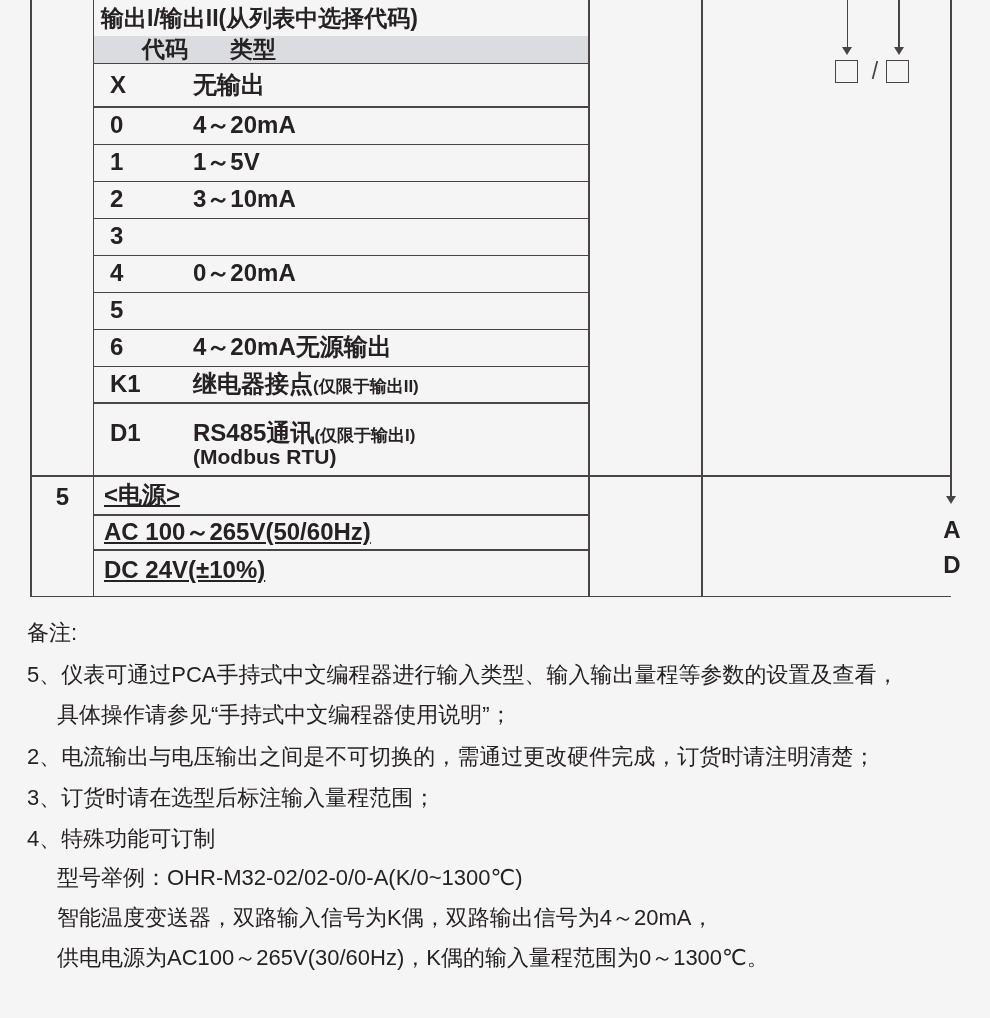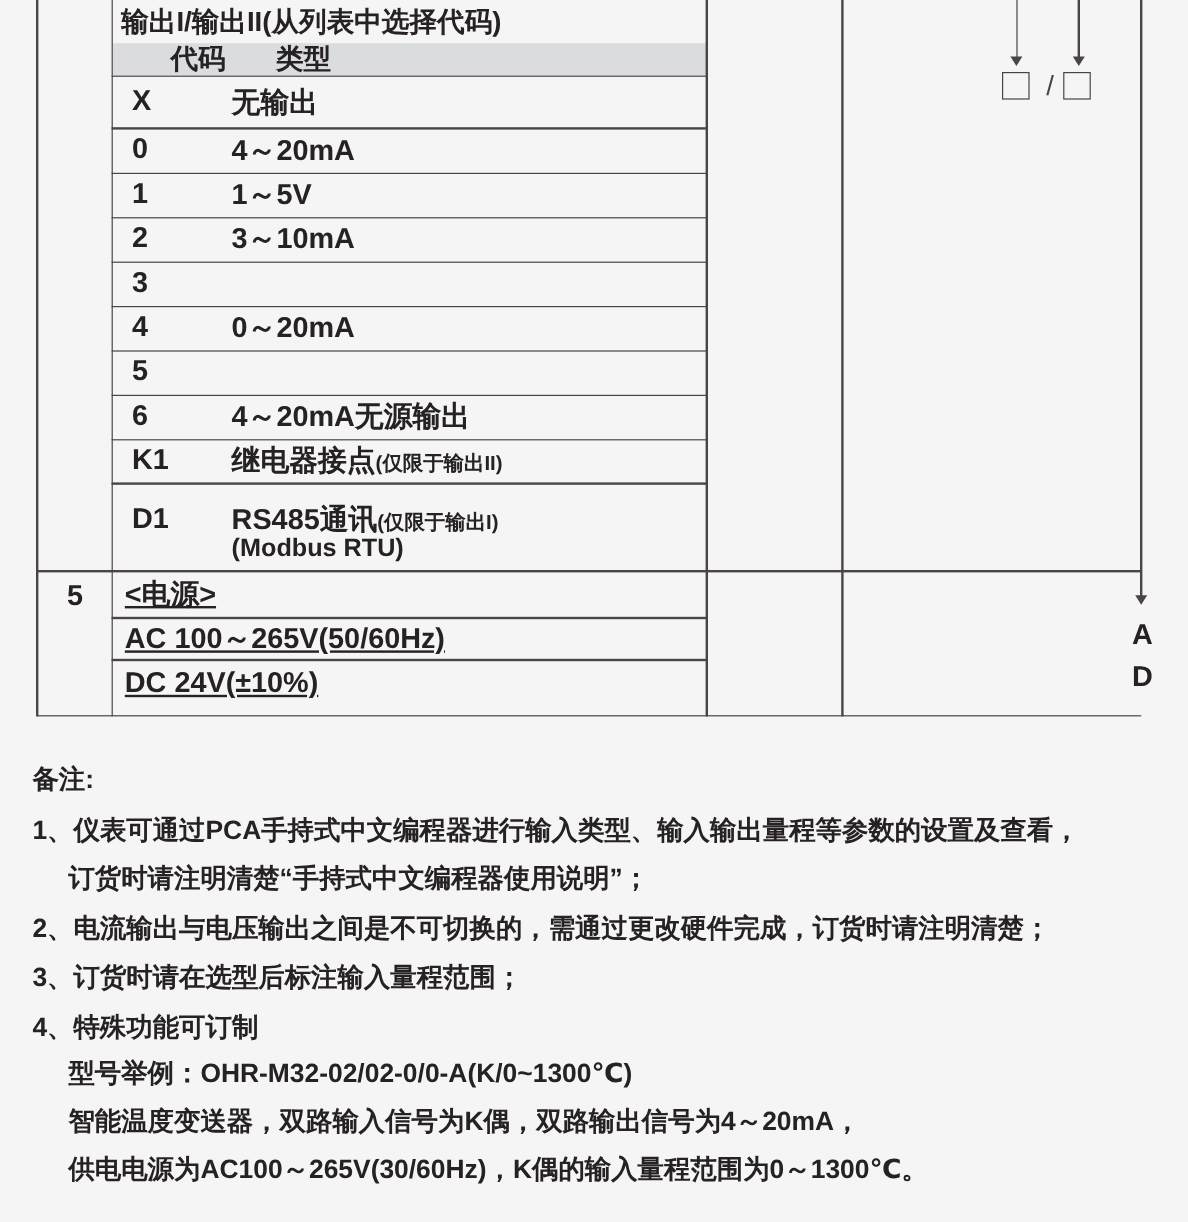--- a/index.html
+++ b/index.html
@@ -40,21 +40,21 @@
 
   
   .selbox{position:absolute;width:23px;height:23px;border:1.6px solid var(--line);top:60px;}
   .slash{position:absolute;left:862px;top:59px;width:26px;height:25px;display:flex;align-items:center;
         justify-content:center;font-size:23px;font-weight:400;color:var(--line);}
   .arrowhead{position:absolute;width:0;height:0;border-left:5px solid transparent;
         border-right:5px solid transparent;border-top:8.5px solid var(--line);}
   .pcode{position:absolute;left:938px;width:28px;text-align:center;font-size:24px;font-weight:600;}
 
   
-  .note-line{position:absolute;font-size:22px;font-weight:700;white-space:nowrap;line-height:30px;margin-top:17px;}
+  .note-line{position:absolute;font-size:22px;font-weight:400;white-space:nowrap;line-height:30px;}
 </style>
 </head>
 <body>
 
 <div class="page">
 
   <div>
 
     <div class="band"></div>
 
@@ -147,22 +147,22 @@
     <div class="selbox" style="left:835px;"></div>
     <div class="slash">/</div>
     <div class="selbox" style="left:886px;"></div>
 
     <div class="pcode" style="top:516px;">A</div>
     <div class="pcode" style="top:551px;">D</div>
   </div>
 
   <div>
     <div class="note-line" style="left:27px;top:618px;">备注:</div>
-    <div class="note-line" style="left:27px;top:660px;">1、仪表可通过PCA手持式中文编程器进行输入类型、输入输出量程等参数的设置及查看，</div>
-    <div class="note-line" style="left:57px;top:700px;">订货时请注明清楚“手持式中文编程器使用说明”；</div>
+    <div class="note-line" style="left:27px;top:660px;">5、仪表可通过PCA手持式中文编程器进行输入类型、输入输出量程等参数的设置及查看，</div>
+    <div class="note-line" style="left:57px;top:700px;">具体操作请参见“手持式中文编程器使用说明”；</div>
     <div class="note-line" style="left:27px;top:742px;text-align:right;">2、电流输出与电压输出之间是不可切换的，需通过更改硬件完成，订货时请注明清楚；</div>
     <div class="note-line" style="left:27px;top:783px;">3、订货时请在选型后标注输入量程范围；</div>
     <div class="note-line" style="left:27px;top:824px;">4、特殊功能可订制</div>
     <div class="note-line" style="left:57px;top:863px;">型号举例：OHR-M32-02/02-0/0-A(K/0~1300℃)</div>
     <div class="note-line" style="left:57px;top:903px;">智能温度变送器，双路输入信号为K偶，双路输出信号为4～20mA，</div>
     <div class="note-line" style="left:57px;top:943px;">供电电源为AC100～265V(30/60Hz)，K偶的输入量程范围为0～1300℃。</div>
   </div>
 
 </div>
 

